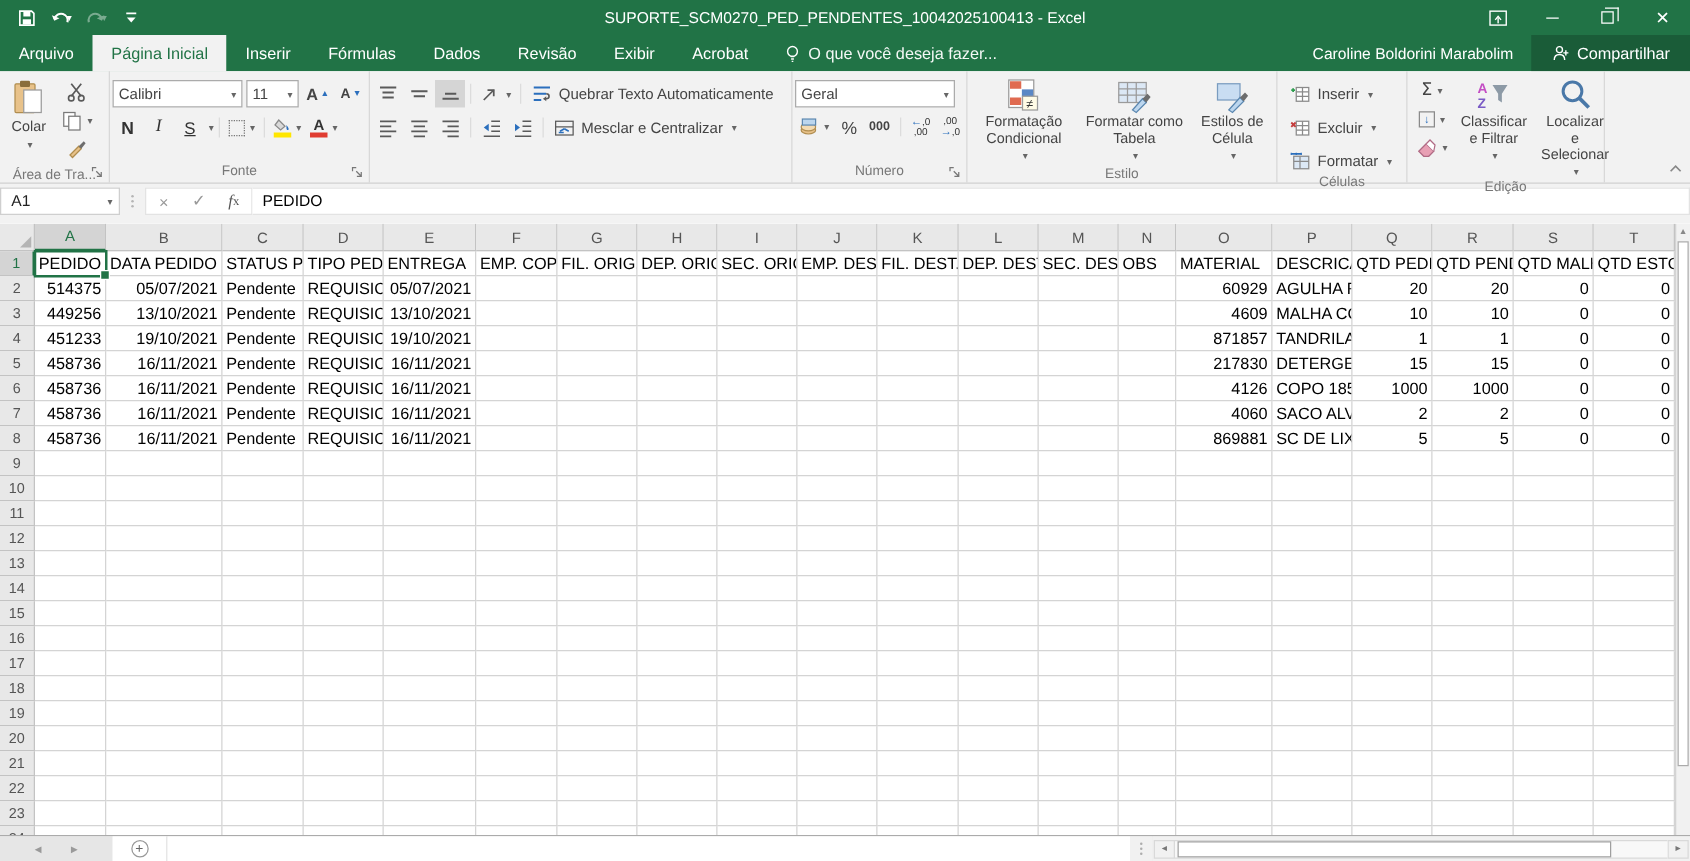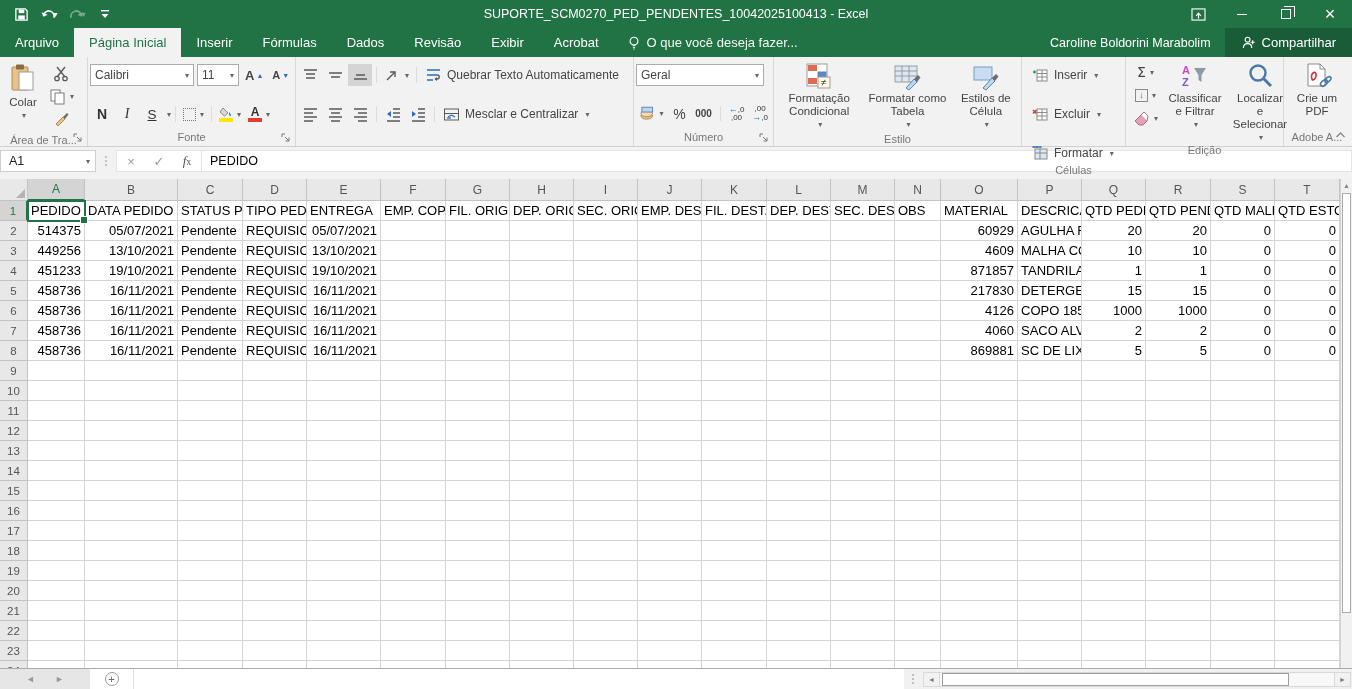--- a/index.html
+++ b/index.html
@@ -34,21 +34,21 @@
   .ribbon { height:90px; background:#f2f2f2; border-bottom:1px solid #d0d0d0; display:flex; align-items:stretch; flex:0 0 auto; position:relative; font-size:12px; color:#444;}
   .rgroup { display:flex; flex-direction:column; border-right:1px solid #d8d8d8; padding:2px 2px 0 2px; }
   .rbody { flex:1; display:flex; align-items:flex-start; }
   .rlabel { height:18px; display:flex; align-items:center; justify-content:center; font-size:11px; color:#777; position:relative; padding:0 4px;}
   .launcher { position:absolute; right:2px; bottom:3px; width:10px; height:10px; }
   .bigbtn { display:flex; flex-direction:column; align-items:center; justify-content:flex-start; padding:4px 6px 2px; text-align:center; line-height:13px; font-size:11.5px; color:#444; cursor:default;}
   .bigbtn .cap { margin-top:3px; }
   .caret { font-size:8px; color:#666; margin-left:2px; }
   .minicol { display:flex; flex-direction:column; justify-content:flex-start; gap:3px; padding:4px 2px;}
   .sbtn { height:20px; min-width:22px; display:flex; align-items:center; justify-content:center; gap:2px; padding:0 3px; color:#444;}
-  .row2col { display:flex; flex-direction:column; gap:17px; padding-top:5px; }
+  .row2col { display:flex; flex-direction:column; gap:5px; padding-top:5px; }
   .hrow { display:flex; align-items:center; gap:1px; }
   .combo { background:#fff; border:1px solid #ababab; height:22px; display:flex; align-items:center; font-size:12px; padding:0 4px; justify-content:space-between;}
   .tglbtn { width:24px; height:22px; display:flex; align-items:center; justify-content:center; font-size:13px; color:#333;}
   .tglbtn.selstate { background:#d5d5d5; }
   .lblbtn { display:flex; align-items:center; gap:5px; height:22px; padding:0 4px; color:#444; white-space:nowrap;}
   .vline { width:1px; background:#dcdcdc; align-self:stretch; margin:3px 3px; }
   .stackbtn { display:flex; flex-direction:column; align-items:center; padding:3px 6px 0; font-size:11.5px; line-height:13px; text-align:center; color:#444;}
   .ribbon-collapse { position:absolute; right:6px; bottom:4px; color:#888; }
 
   .icon16 { width:17px; height:17px; display:inline-block; }
@@ -528,37 +528,20 @@
             </svg>
           <span>Localizar e Selecionar</span>
             <span class="caret">▾</span>
         </div>
       </div>
       <div class="rlabel">
           <span>Edição</span>
         </div>
     </div>
 
-    <div class="rgroup" style="width:66px;border-right:none;">
-      <div class="rbody" style="justify-content:center;width:100%;">
-        <div class="stackbtn" style="width:60px;">
-          <svg class="icon26" viewBox="0 0 30 30">
-              <path d="M6 2 L18 2 L23 7 L23 24 L6 24 Z" fill="#fff" stroke="#8a8a8a"></path>
-              <path d="M18 2 L18 7 L23 7" fill="none" stroke="#8a8a8a"></path>
-              <path d="M10 17 C8 12 13 8 14 12 C15 16 10 20 10 17 Z" fill="none" stroke="#d13438" stroke-width="1.6"></path>
-              <ellipse cx="22" cy="21" rx="4" ry="2.4" transform="rotate(-40 22 21)" fill="none" stroke="#4a78a8" stroke-width="1.6"></ellipse>
-              <ellipse cx="26" cy="17.5" rx="3.4" ry="2" transform="rotate(-40 26 17.5)" fill="none" stroke="#4a78a8" stroke-width="1.6"></ellipse>
-            </svg>
-          <span>Crie um PDF</span>
-        </div>
-      </div>
-      <div class="rlabel">
-          <span>Adobe A...</span>
-        </div>
-    </div>
 
     <span class="ribbon-collapse">
       <svg width="11" height="8" viewBox="0 0 11 8">
           <path d="M1.5 6 L5.5 2 L9.5 6" fill="none" stroke="#888" stroke-width="1.4"></path>
         </svg>
     </span>
   </div>
 
   <div class="formula-row">
     <div class="namebox">

